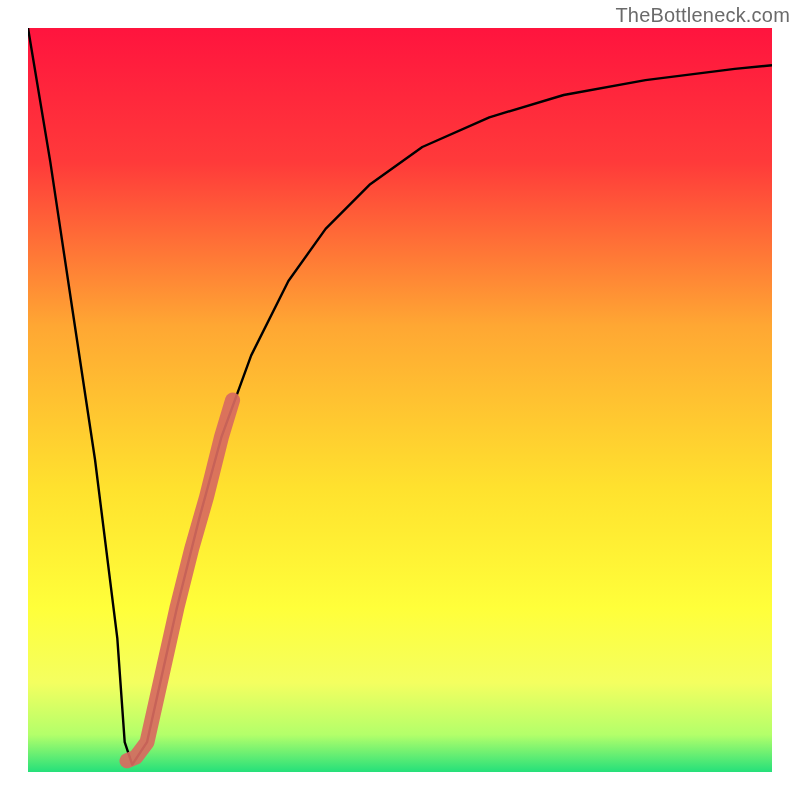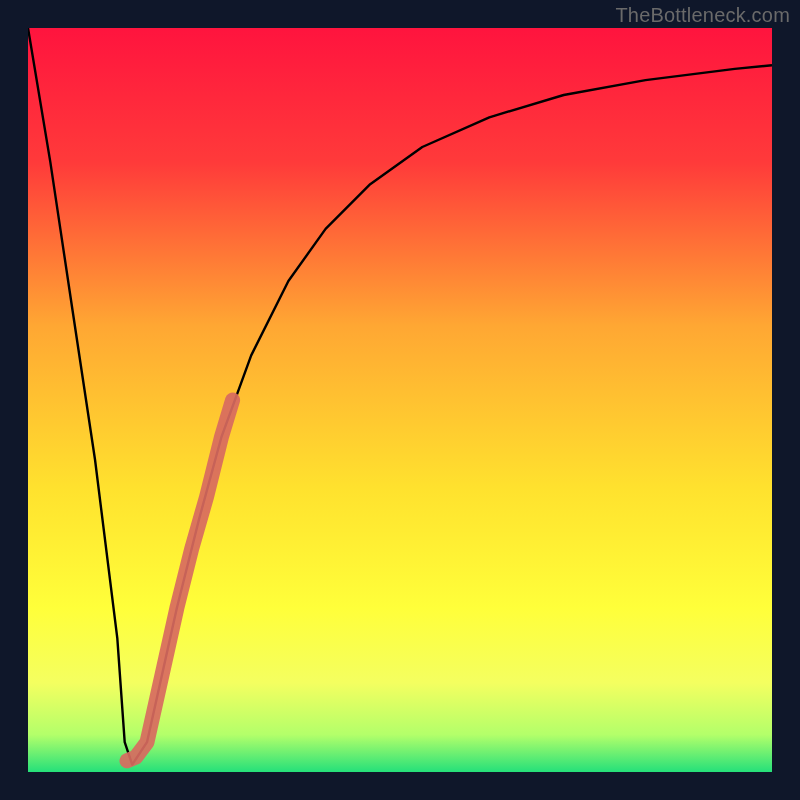--- a/index.html
+++ b/index.html
@@ -9,21 +9,21 @@
     height: 800px;
     overflow: hidden;
     background: #000;
     font-family: Arial, Helvetica, sans-serif;
   }
   .frame {
     position: absolute;
     top: 0; left: 0;
     width: 800px;
     height: 800px;
-    background: #0f172a;
+    background: #ffffff;
   }
   .plot {
     position: absolute;
     top: 28px;
     left: 28px;
     width: 744px;
     height: 744px;
     overflow: hidden;
   }
   .attribution {

